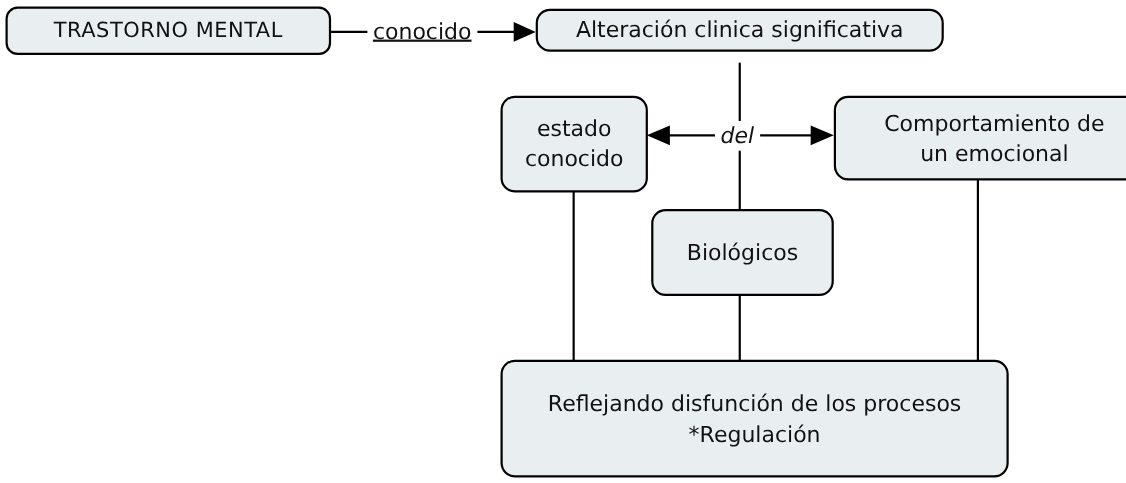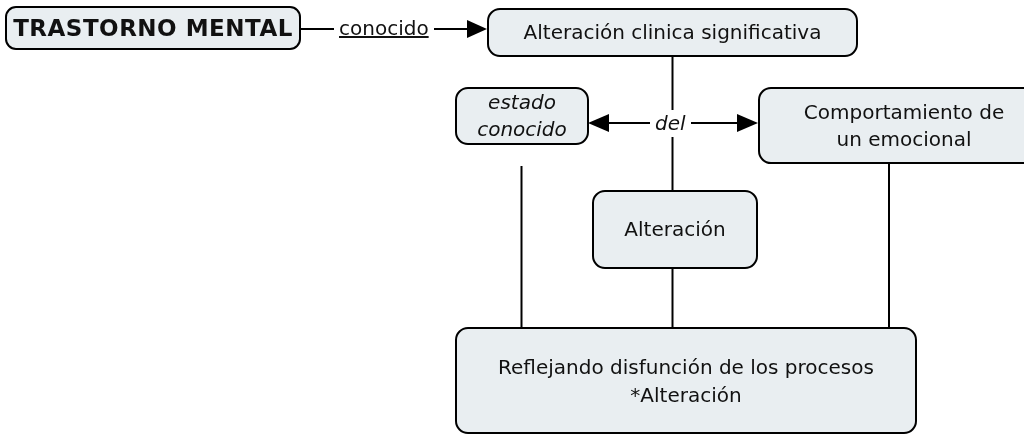--- a/index.html
+++ b/index.html
@@ -41,22 +41,22 @@
     align-items: center;
     justify-content: center;
     text-align: center;
     font-size: 20px;
     line-height: 27px;
   }
   .node .node-line {
     white-space: nowrap;
   }
   .node.title {
-    font-weight: bold;
-    font-size: 23px;
+    font-weight: normal;
+    font-size: 19px;
     letter-spacing: 0.5px;
     border-radius: 11px;
   }
   .edge-label {
     position: absolute;
     background: var(--bg, #ffffff);
     font-size: 20px;
     line-height: 27px;
     padding: 0 5px;
     white-space: nowrap;
@@ -81,40 +81,40 @@
 
     <line x1="521.5" y1="166" x2="521.5" y2="329"></line>
     <line x1="672.5" y1="267" x2="672.5" y2="329"></line>
     <line x1="889" y1="162" x2="889" y2="329"></line>
   </svg>
 
   <div class="node title" style="left:5px; top:6px; width:296px; height:44px;">
     <div class="node-line">TRASTORNO MENTAL</div>
   </div>
 
-  <div class="node" style="left:487px; top:8px; width:371px; height:49px;">
+  <div class="node" style="left:487px; top:8px; width:371px; height:39px;">
     <div class="node-line">Alteración clinica significativa</div>
   </div>
 
-  <div class="node" style="left:455px; top:87px; width:134px; height:58px;font-style:italic;">
+  <div class="node" style="left:455px; top:87px; width:134px; height:88px;">
     <div class="node-line">estado</div>
     <div class="node-line">conocido</div>
   </div>
 
   <div class="node" style="left:758px; top:87px; width:292px; height:77px;">
     <div class="node-line">Comportamiento de</div>
     <div class="node-line">un emocional</div>
   </div>
 
   <div class="node" style="left:592px; top:190px; width:166px; height:79px;">
-    <div class="node-line">Alteración</div>
+    <div class="node-line">Biológicos</div>
   </div>
 
   <div class="node" style="left:455px; top:327px; width:462px; height:107px; line-height:28px;text-align:right;">
     <div class="node-line">Reflejando disfunción de los procesos</div>
-    <div class="node-line">*Alteración</div>
+    <div class="node-line">*Regulación</div>
   </div>
 
   <div class="edge-label" style="left:334px; top:15px;text-decoration:underline;">conocido</div>
 
   <div class="edge-label" style="left:650px; top:110px;font-style:italic;">del</div>
 
 </div>
 
 </body></html>

